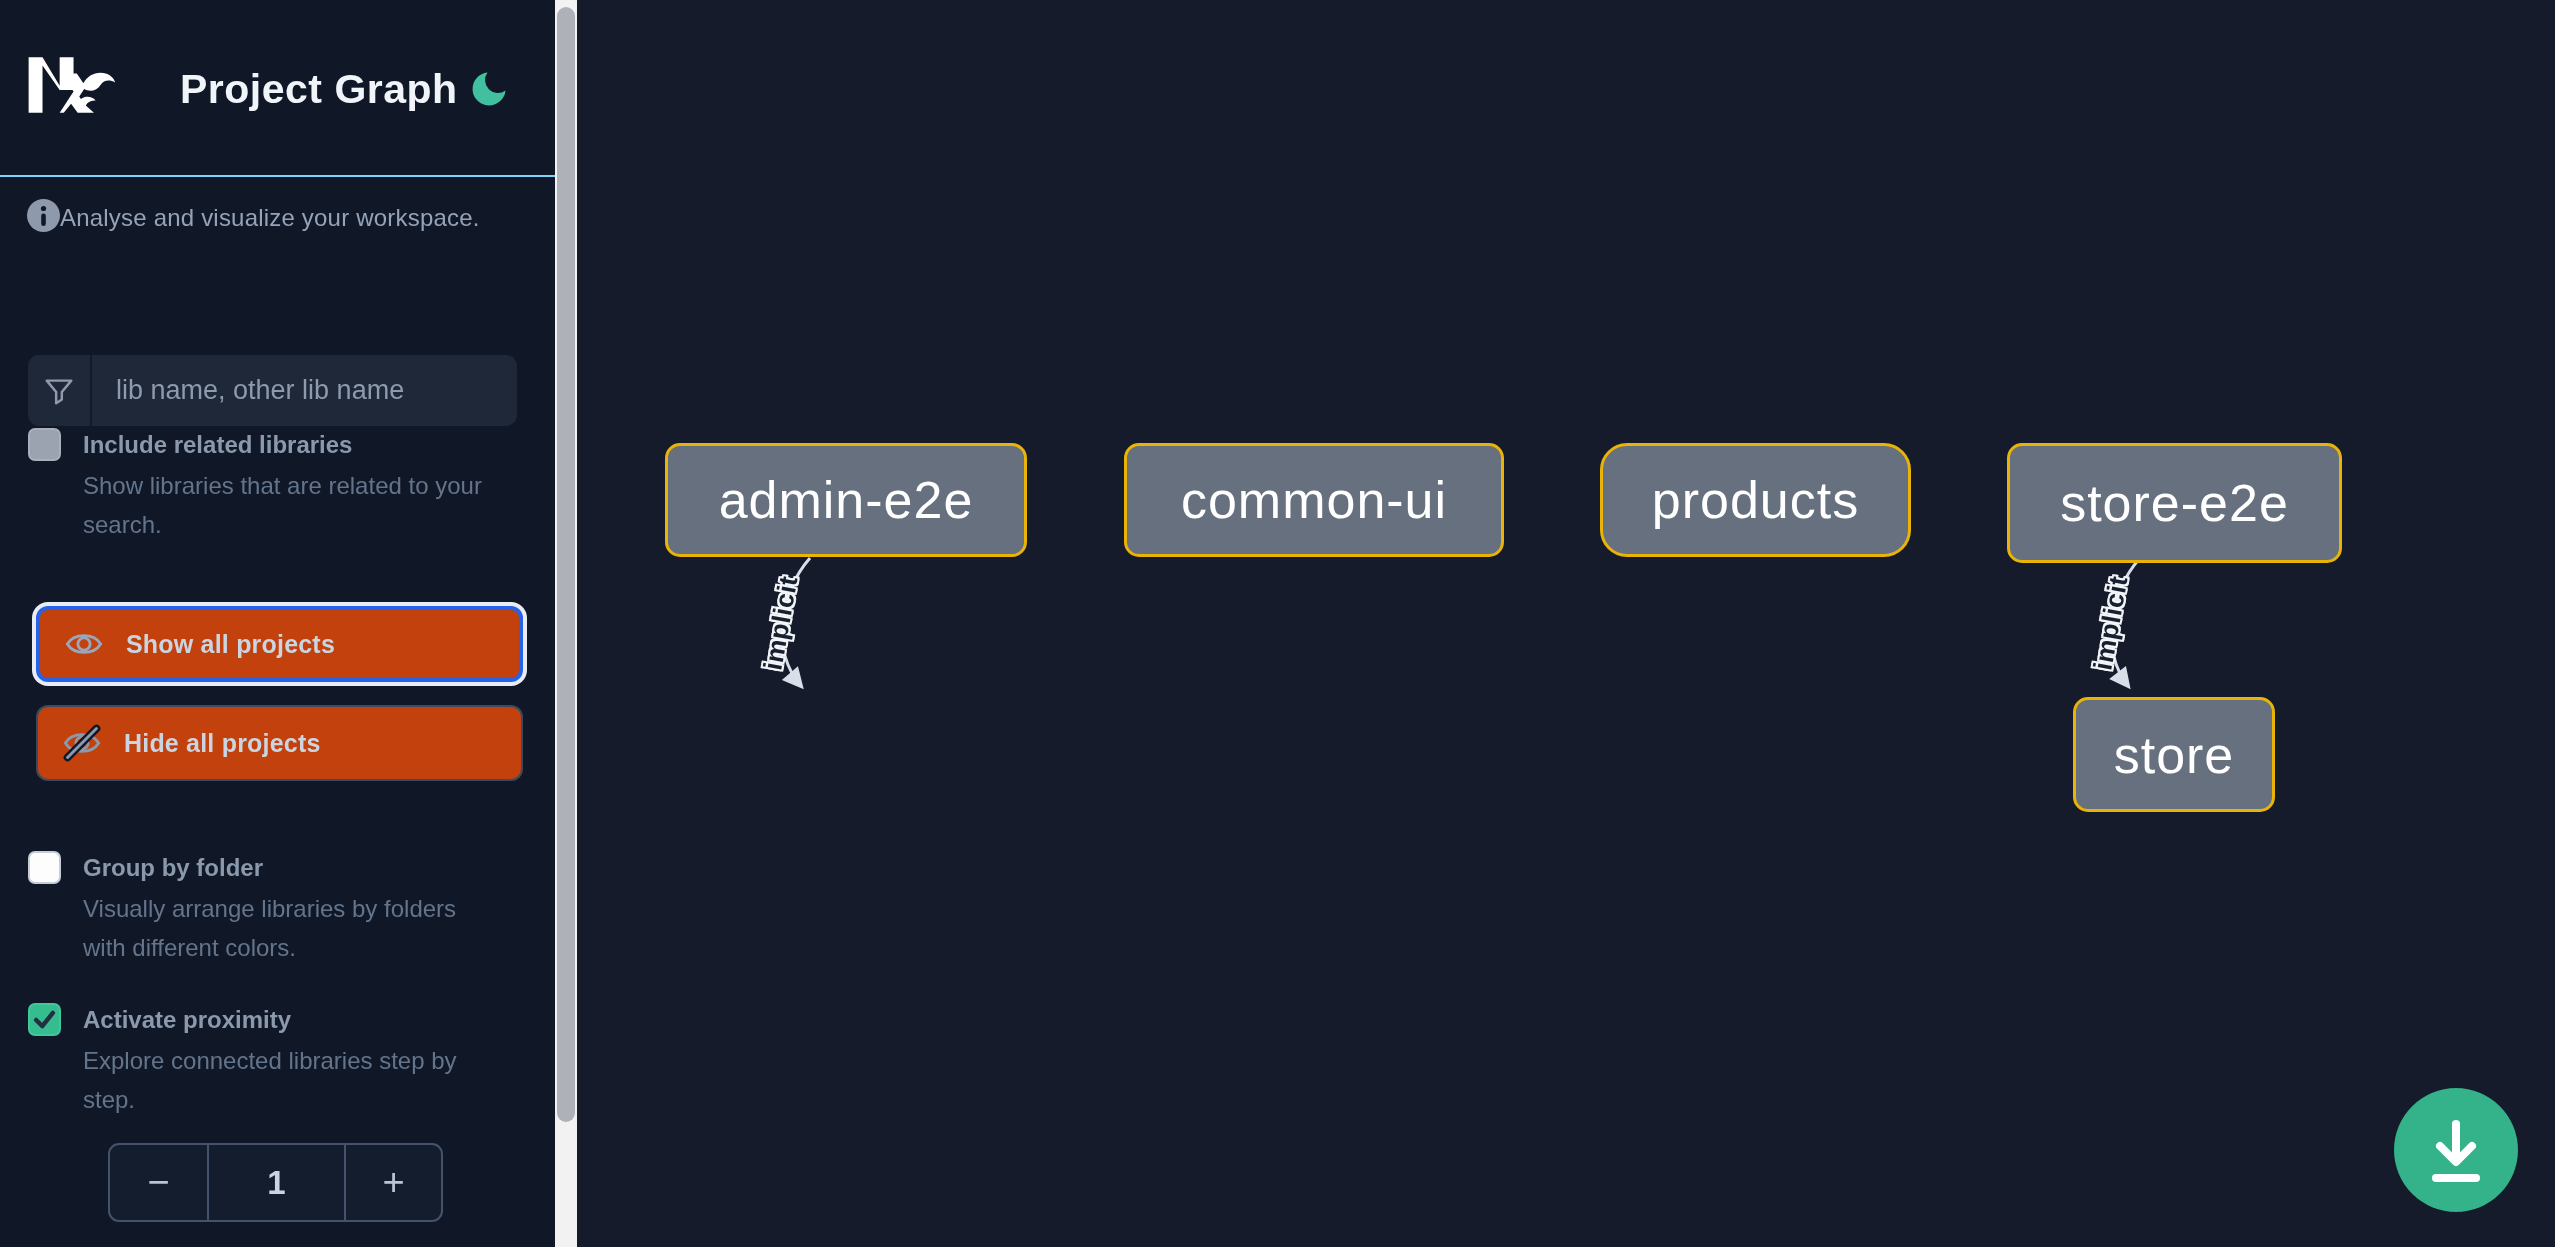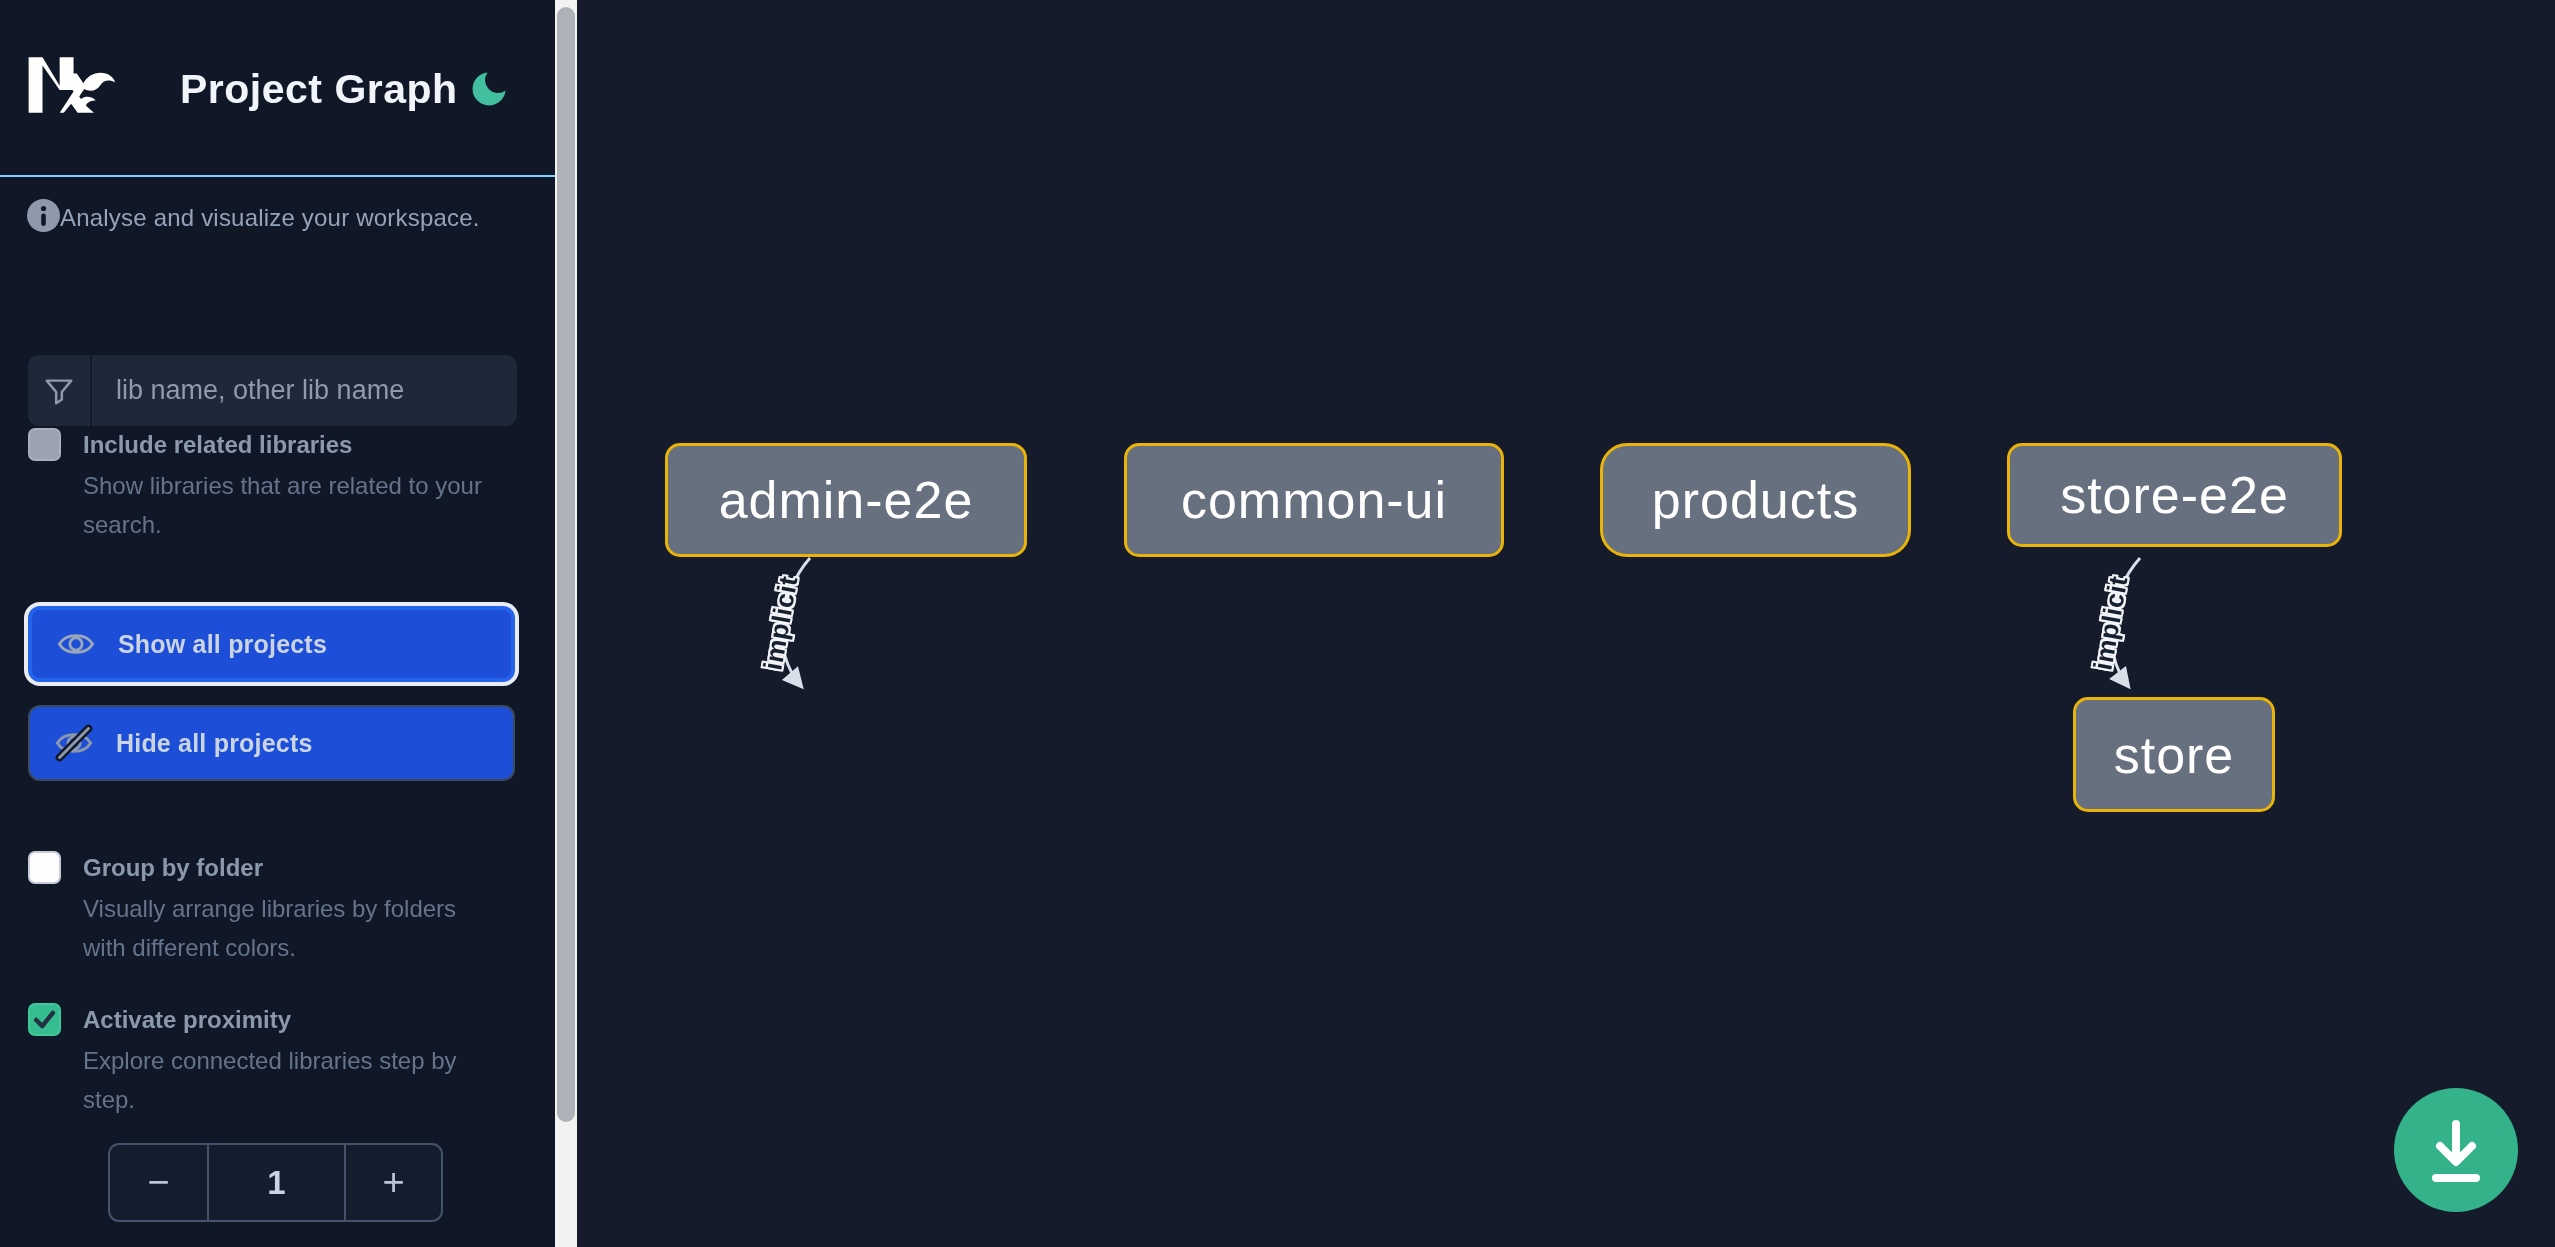--- a/index.html
+++ b/index.html
@@ -39,23 +39,23 @@
                width:470px; cursor:pointer; }
   .checkbox { width:33px; height:33px; border-radius:7px; flex:0 0 auto; margin-top:1px; }
   .checkbox.gray  { background:#9ba3b0; border:2px solid #a9b0bb; }
   .checkbox.white { background:#fdfdfd; border:2px solid #c6cdd8; }
   .checkbox.green { background:#36bd8f; border:2px solid #40c79a;
                     display:flex; align-items:center; justify-content:center; }
   .check-texts { width:420px; }
   .check-label { font-size:24px; font-weight:700; color:#8b99ad; line-height:35px; }
   .check-desc  { font-size:24px; color:#64748b; line-height:39px; margin-top:4px; }
 
-  .side-btn { position:absolute; left:28px; width:487px; height:76px; border-radius:12px;
+  .side-btn { position:absolute; left:36px; width:487px; height:76px; border-radius:12px;
               display:flex; align-items:center; gap:22px; padding:0 0 0 24px;
-              background:#1d4ed8; cursor:pointer; font-family:"Liberation Sans", sans-serif; }
+              background:#c2410c; cursor:pointer; font-family:"Liberation Sans", sans-serif; }
   .side-btn .btn-label { font-size:25px; font-weight:700; color:#cbd5e1; letter-spacing:0.2px; }
   .btn-show { top:429px; border:4px solid #2563eb; box-shadow:0 0 0 4px #e9edf3; }
   .btn-hide { top:528px; border:2px solid #3b4a60; }
   .btn-icon { width:40px; height:40px; flex:0 0 auto; }
 
   .row-include   { top:250px; }
   .row-group     { top:673px; }
   .row-proximity { top:825px; }
 
   .stepper { position:absolute; left:108px; top:966px; width:335px; height:79px;
@@ -76,21 +76,21 @@
             background:#151b2b; }
   .edges-svg { position:absolute; left:0; top:0; width:1978px; height:1247px; }
 
   .graph-node { position:absolute; background:#67707e; border:3px solid #eab308;
                 border-radius:15px; display:flex; align-items:center; justify-content:center;
                 color:#ffffff; font-size:52px; letter-spacing:1px; cursor:pointer;
                 font-family:"Liberation Sans", sans-serif; white-space:nowrap; }
   .node-admin-e2e { left:88px;   top:443px; width:362px; height:114px; }
   .node-common-ui { left:547px;  top:443px; width:380px; height:114px; }
   .node-products  { left:1023px; top:443px; width:311px; height:114px;border-radius:27px; }
-  .node-store-e2e { left:1430px; top:443px; width:335px; height:104px; }
+  .node-store-e2e { left:1430px; top:443px; width:335px; height:120px; }
   .node-admin     { left:153px;  top:697px; width:232px; height:115px; }
   .node-store     { left:1496px; top:697px; width:202px; height:115px; }
 
   .edge-label { position:absolute; transform:translate(-50%,-50%) rotate(-80deg);
                 font-size:26px; font-weight:700; color:#16202f; letter-spacing:0.5px;
                 text-shadow:-2px 0 0 #f3f5f8, 2px 0 0 #f3f5f8, 0 -2px 0 #f3f5f8,
                              0 2px 0 #f3f5f8, -2px -2px 0 #f3f5f8, 2px 2px 0 #f3f5f8,
                              2px -2px 0 #f3f5f8, -2px 2px 0 #f3f5f8; }
   .edge-label-1 { left:204px;  top:623px; }
   .edge-label-2 { left:1534px; top:623px; }

